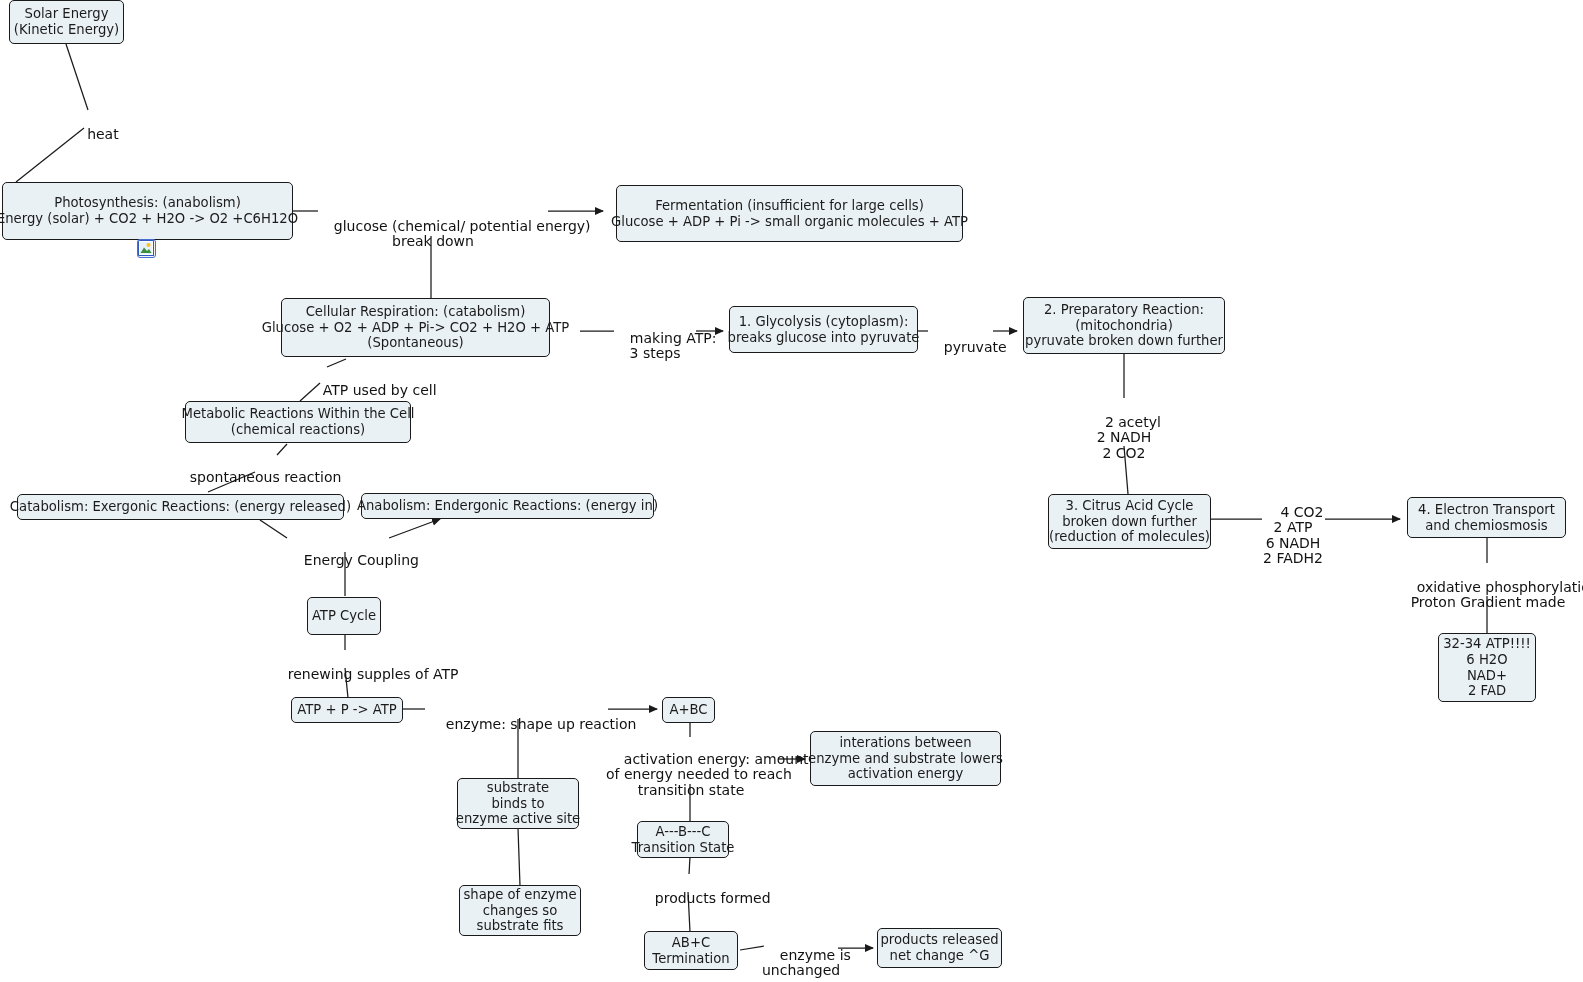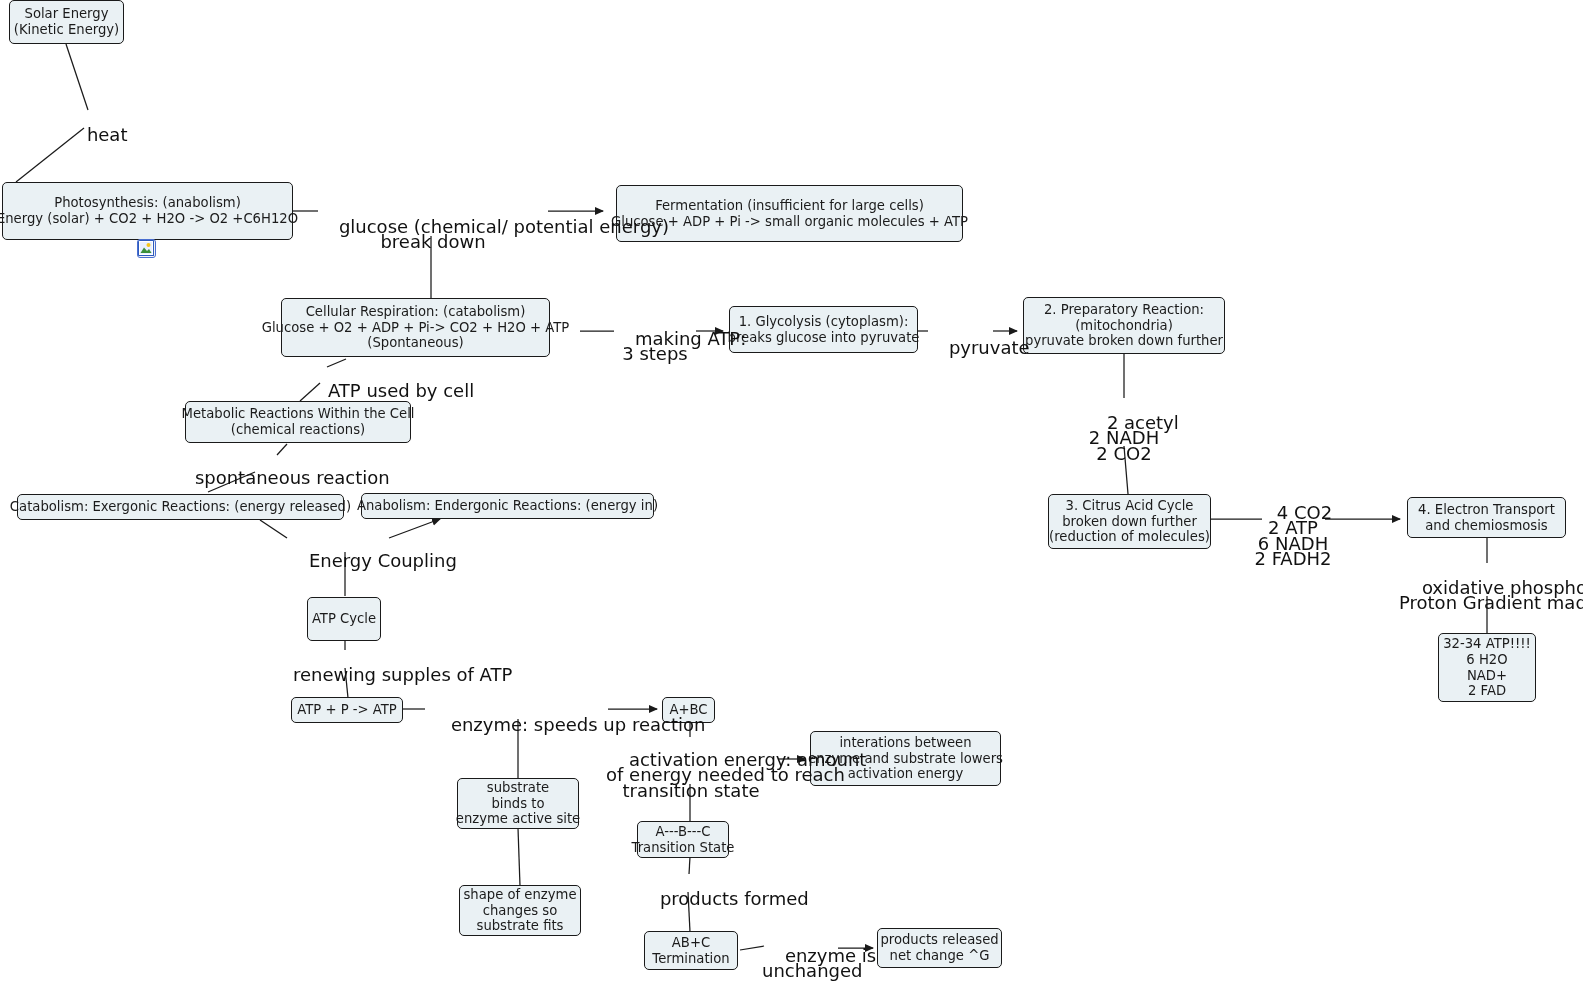--- a/index.html
+++ b/index.html
@@ -44,21 +44,21 @@
     white-space: pre;
     z-index: 2;
   }
   .node .txt {
     display: block;
     white-space: pre;
   }
   .elabel {
     position: absolute;
     color: #111111;
-    font-size: 18px;
+    font-size: 14px;
     line-height: 15.6px;
     text-align: center;
     white-space: pre;
     background: transparent;
     z-index: 3;
   }
   .img-badge {
     position: absolute;
     width: 19px;
     height: 19px;
@@ -221,21 +221,21 @@
   </div>
 
   <div class="node" style="left:17px; top:494px; width:327px; height:26px;">
     <span class="txt">Catabolism: Exergonic Reactions: (energy released)</span>
   </div>
 
   <div class="node" style="left:361px; top:493px; width:293px; height:26px;text-align:center;">
     <span class="txt">Anabolism: Endergonic Reactions: (energy in)</span>
   </div>
 
-  <div class="node" style="left:307px; top:597px; width:74px; height:44px;">
+  <div class="node" style="left:307px; top:597px; width:74px; height:38px;">
     <span class="txt">ATP Cycle</span>
   </div>
 
   <div class="node" style="left:291px; top:697px; width:112px; height:26px;">
     <span class="txt">ATP + P -&gt; ATP</span>
   </div>
 
   <div class="node" style="left:662px; top:697px; width:53px; height:26px;">
     <span class="txt">A+BC</span>
   </div>
@@ -319,21 +319,21 @@
 
   <div class="elabel" style="left:286px; top:537px; width:104px;">
     <span>Energy Coupling</span>
   </div>
 
   <div class="elabel" style="left:270px; top:651px; width:152px;">
     <span>renewing supples of ATP</span>
   </div>
 
   <div class="elabel" style="left:428px; top:701px; width:178px;">
-    <span>enzyme: speeds up reaction</span>
+    <span>enzyme: shape up reaction</span>
   </div>
 
   <div class="elabel" style="left:606px; top:736px; width:170px;">
     <span>activation energy: amount
 of energy needed to reach
 transition state</span>
   </div>
 
   <div class="elabel" style="left:637px; top:875px; width:108px;">
     <span>products formed</span>

